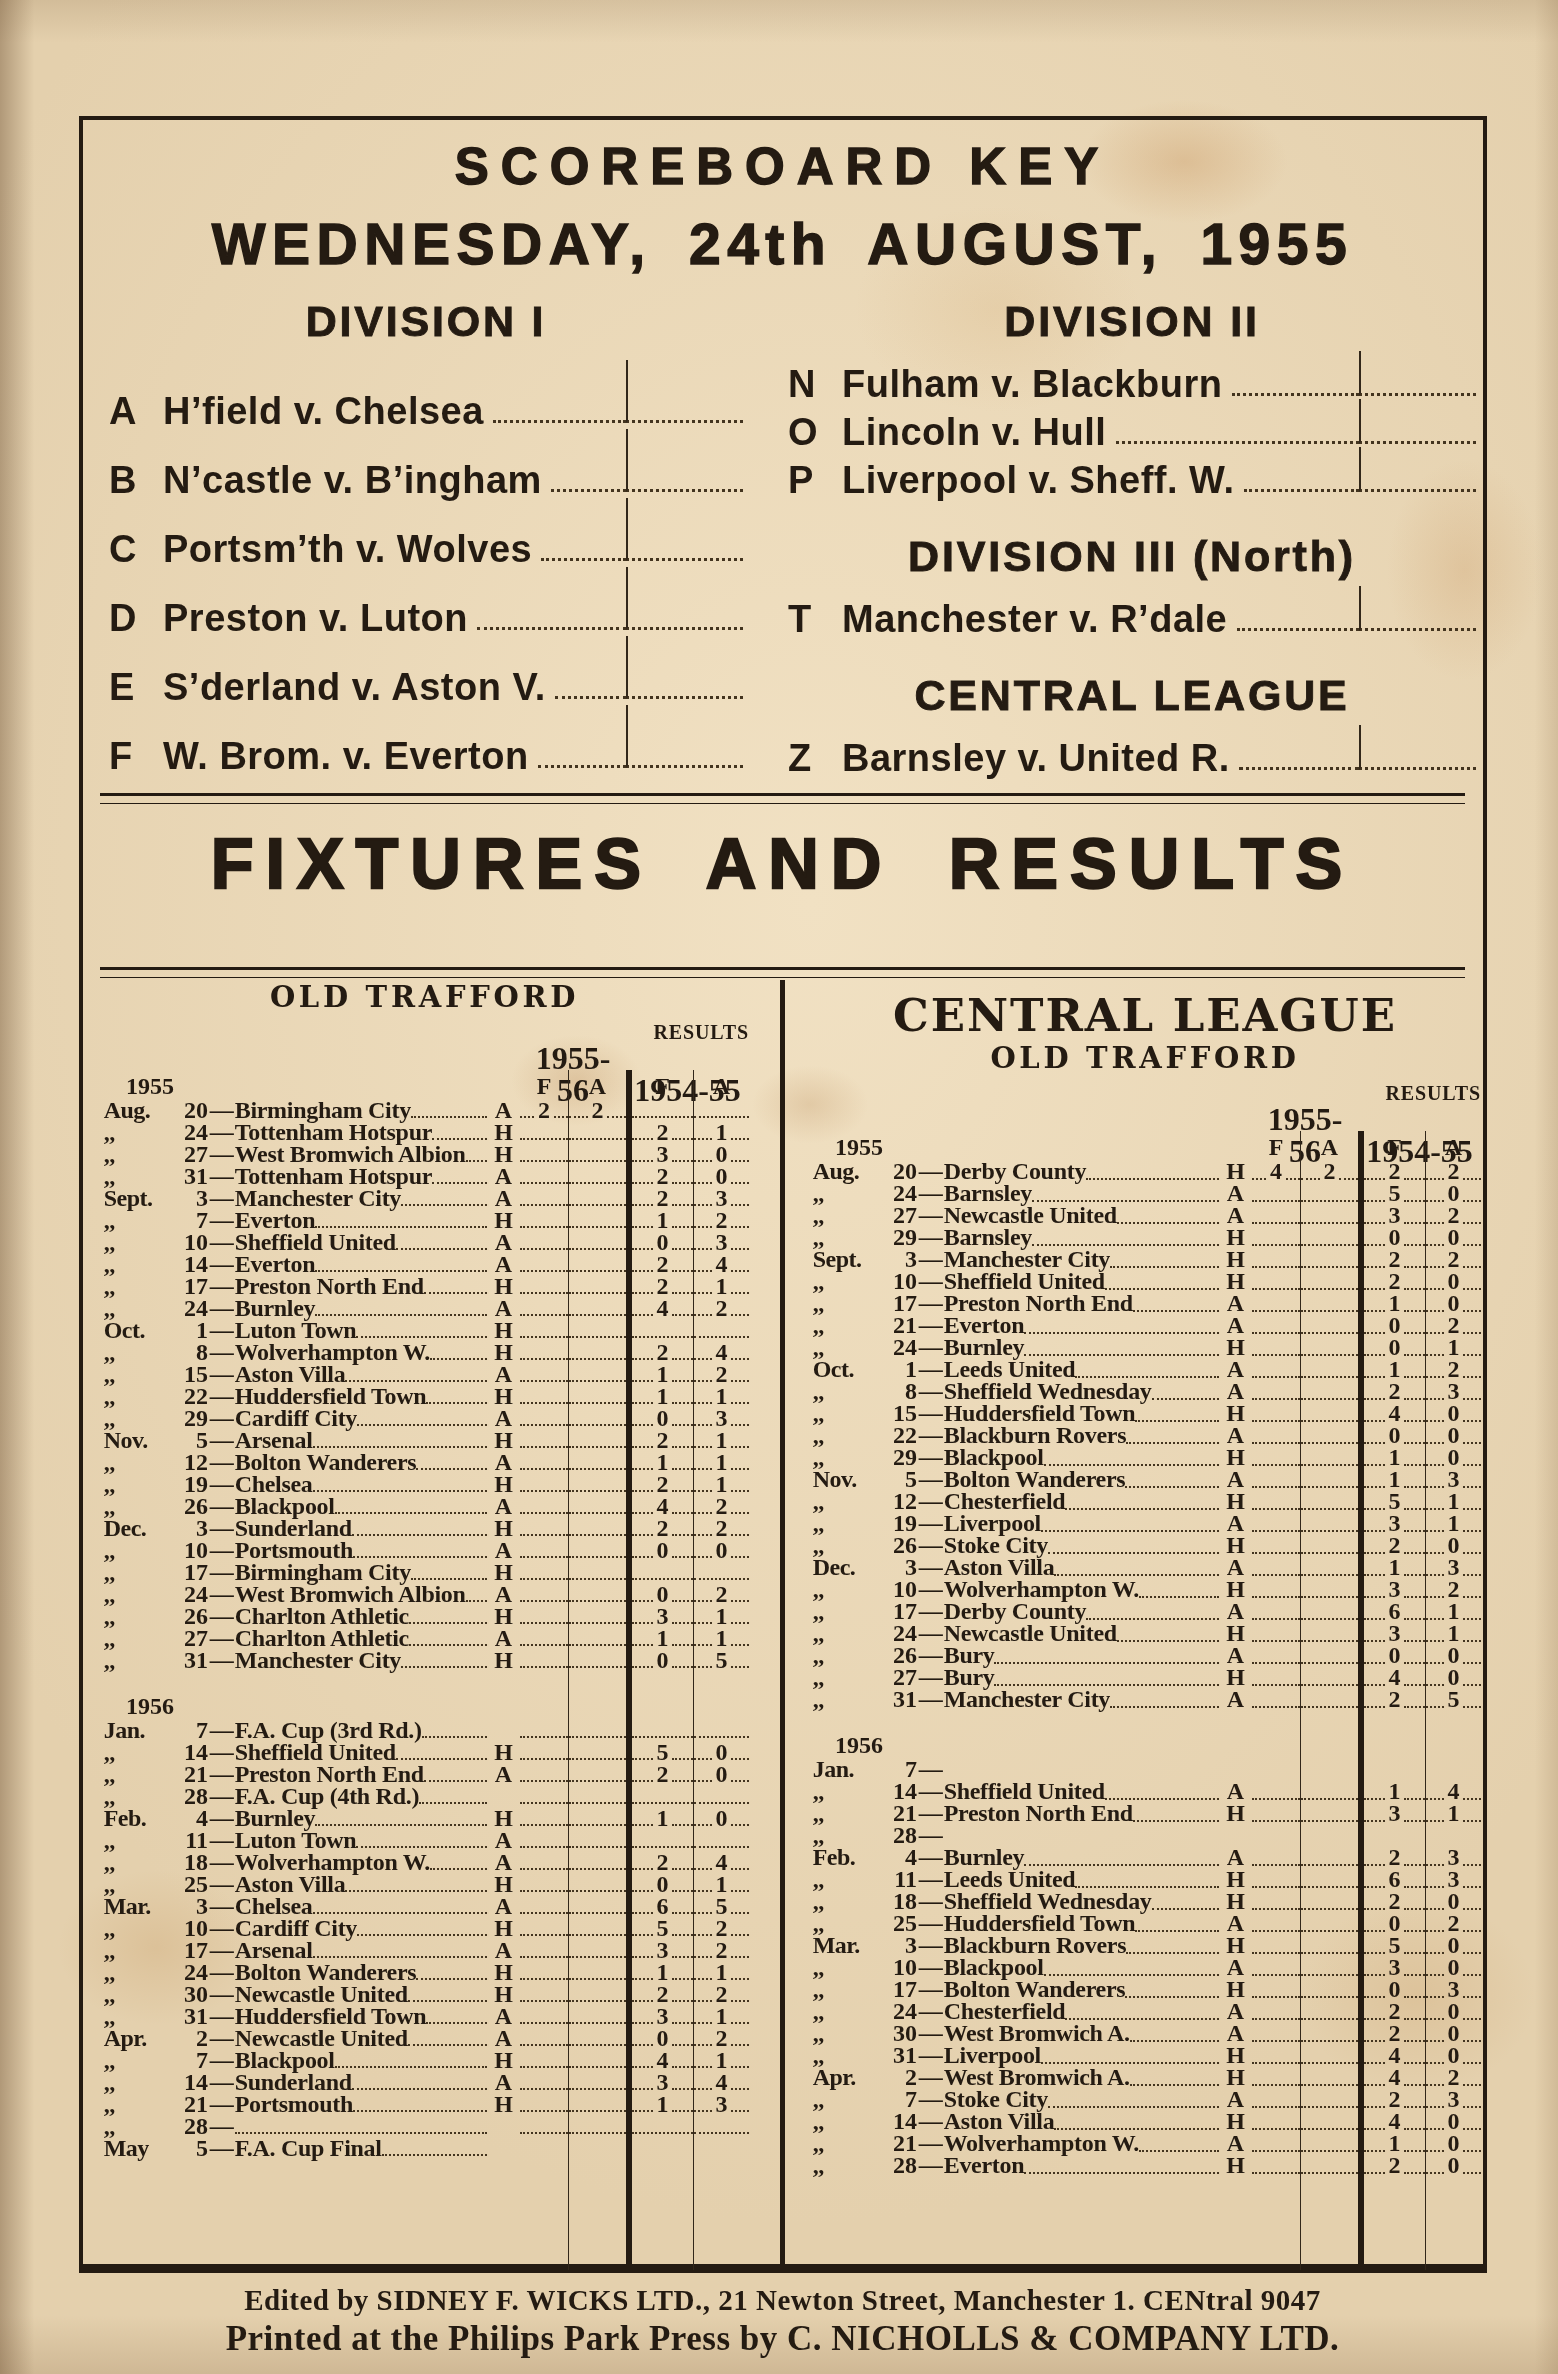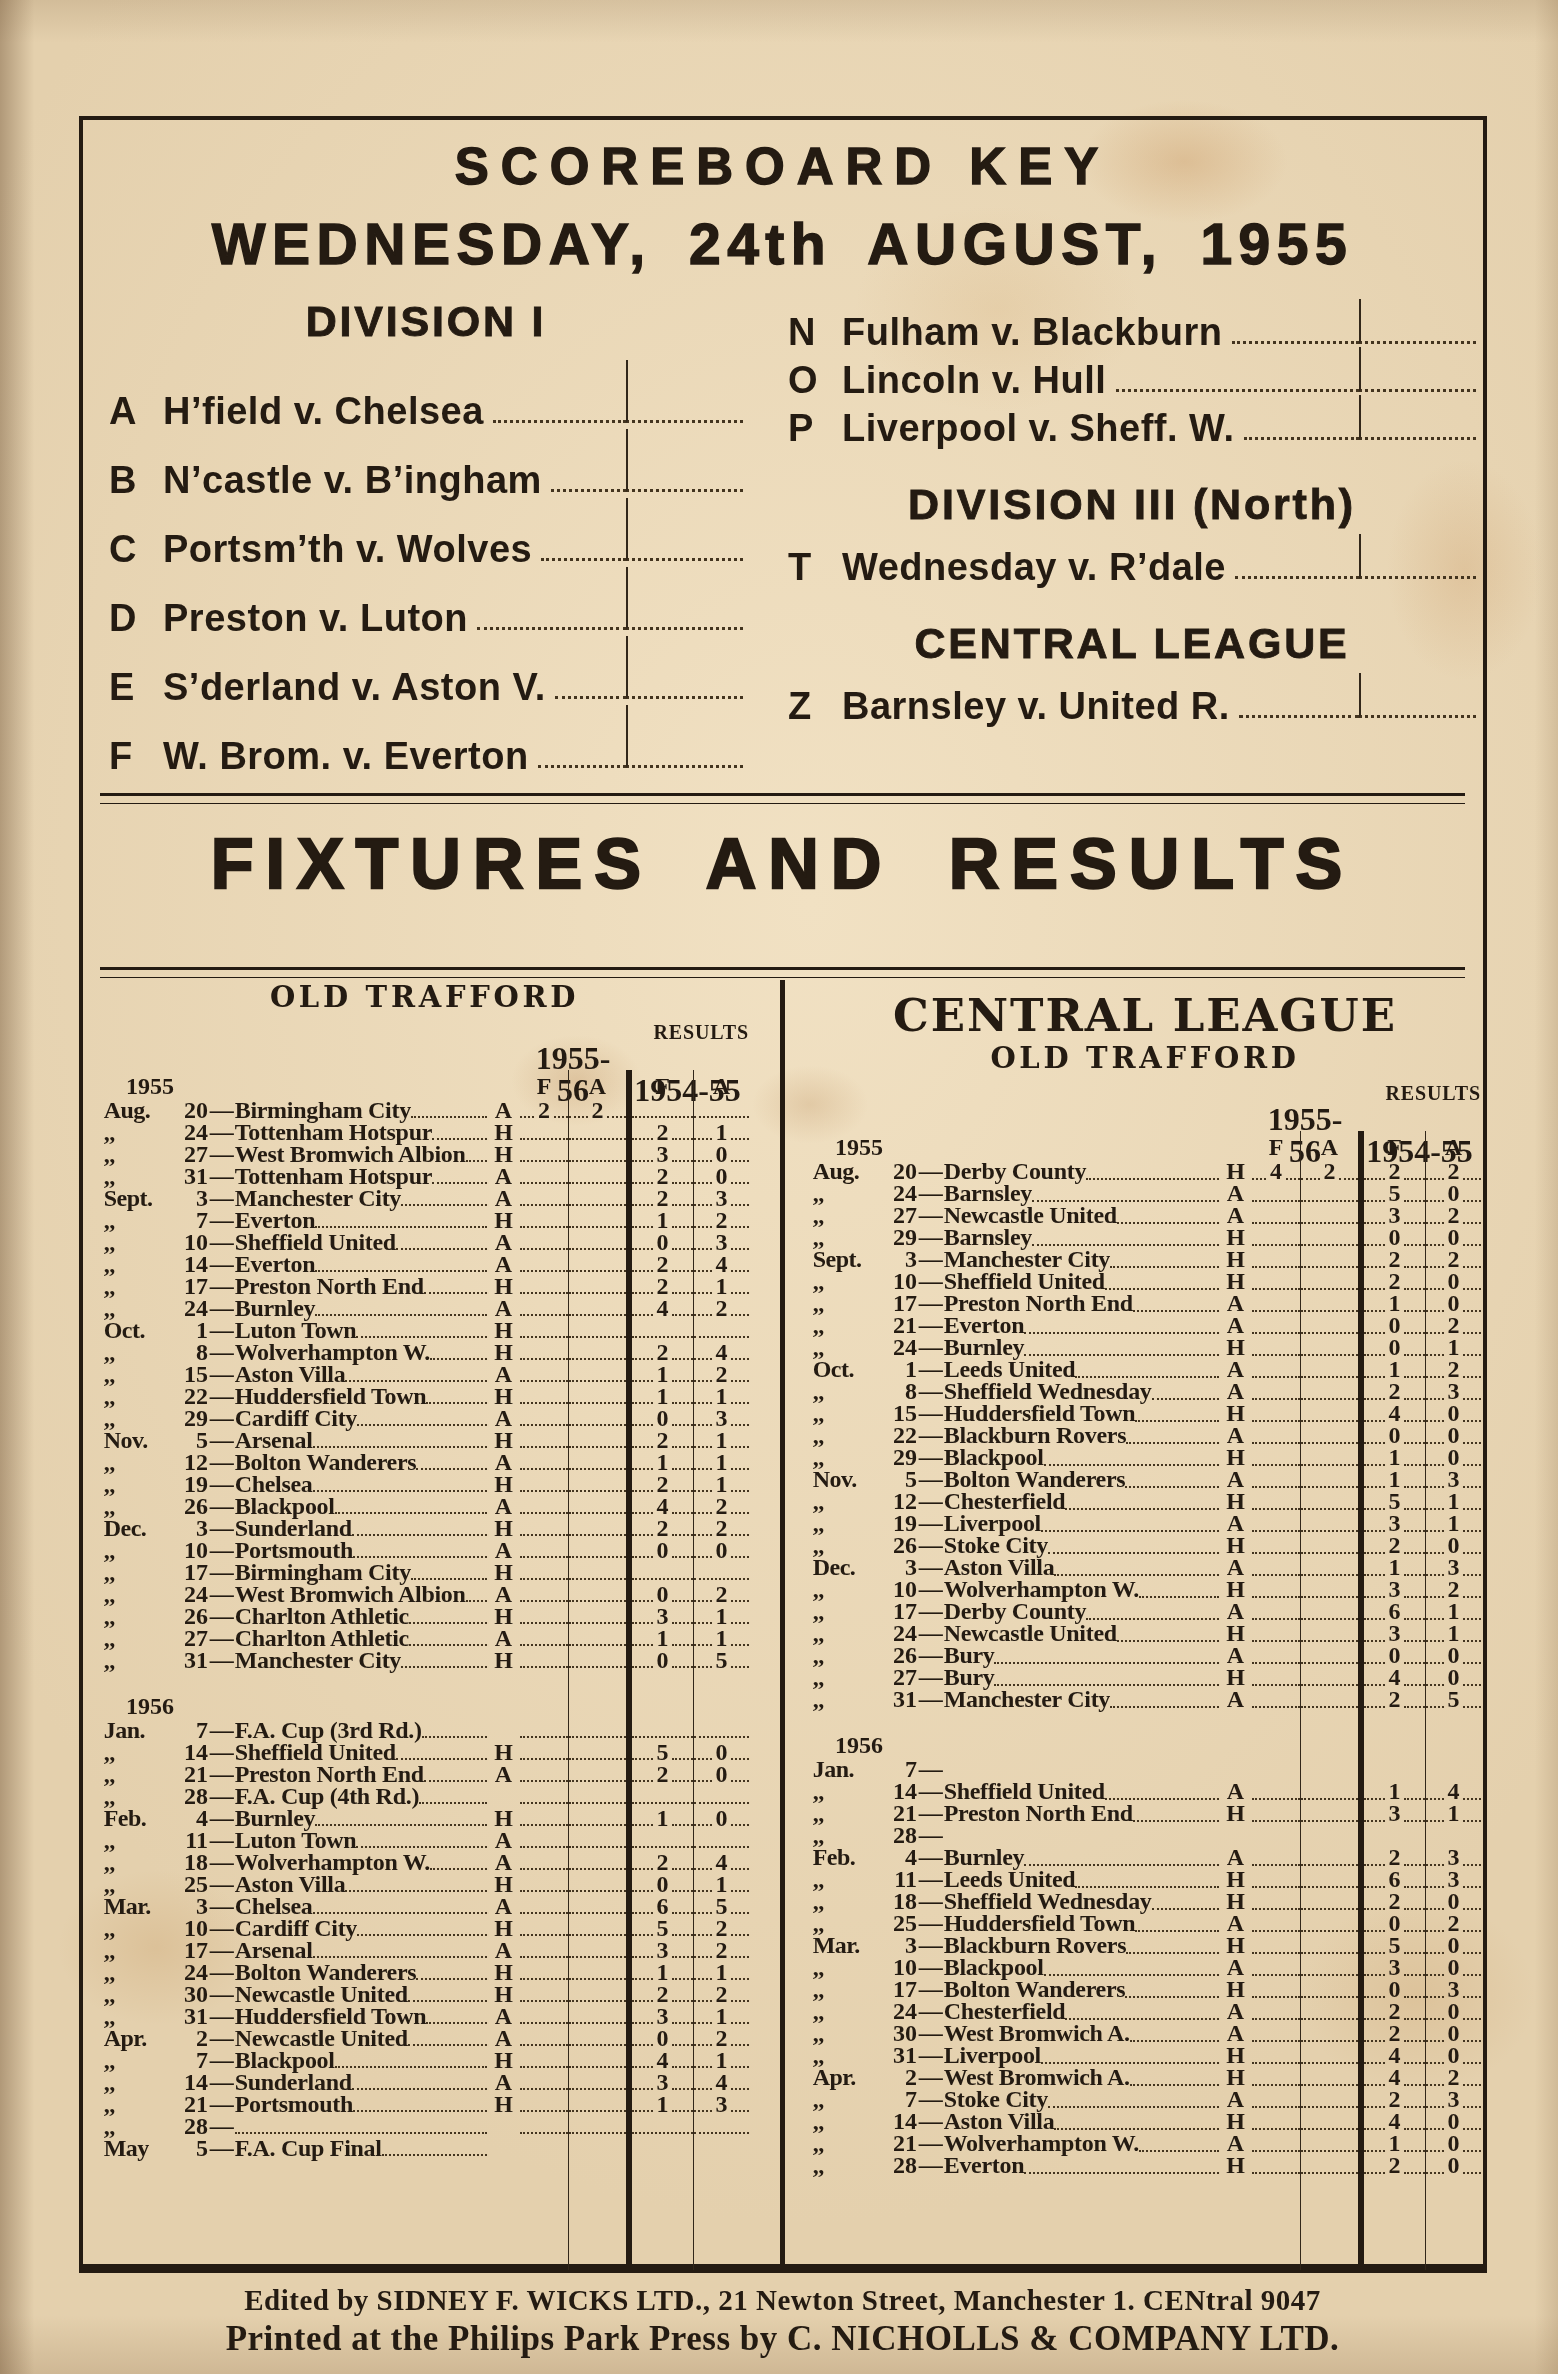--- a/index.html
+++ b/index.html
@@ -142,20 +142,21 @@
       </div>
       <div class="krow" data-name="key-entry-row">
         <span class="kletter" data-name="key-code-letter">F</span>
         <span class="ktext" data-name="key-fixture-label">W. Brom. v. Everton</span>
         <span class="klead" data-name="score-entry-dots-home"></span>
         <span class="ktail" data-name="score-entry-dots-away"></span>
       </div>
     </div>
   </div>
 <div class="kcol kcol-right" id="key-right" data-name="scoreboard-key-right-column">
+    <div class="khead" data-name="division-heading">DIVISION II</div>
     <div class="krows" data-name="key-entry-list">
       <div class="krow" data-name="key-entry-row">
         <span class="kletter" data-name="key-code-letter">N</span>
         <span class="ktext" data-name="key-fixture-label">Fulham v. Blackburn</span>
         <span class="klead" data-name="score-entry-dots-home"></span>
         <span class="ktail" data-name="score-entry-dots-away"></span>
       </div>
       <div class="krow" data-name="key-entry-row">
         <span class="kletter" data-name="key-code-letter">O</span>
         <span class="ktext" data-name="key-fixture-label">Lincoln v. Hull</span>
@@ -166,21 +167,21 @@
         <span class="kletter" data-name="key-code-letter">P</span>
         <span class="ktext" data-name="key-fixture-label">Liverpool v. Sheff. W.</span>
         <span class="klead" data-name="score-entry-dots-home"></span>
         <span class="ktail" data-name="score-entry-dots-away"></span>
       </div>
     </div>
     <div class="khead kgap3" data-name="division-heading">DIVISION III (North)</div>
     <div class="krows" data-name="key-entry-list">
       <div class="krow" data-name="key-entry-row">
         <span class="kletter" data-name="key-code-letter">T</span>
-        <span class="ktext" data-name="key-fixture-label">Wednesday v. R’dale</span>
+        <span class="ktext" data-name="key-fixture-label">Manchester v. R’dale</span>
         <span class="klead" data-name="score-entry-dots-home"></span>
         <span class="ktail" data-name="score-entry-dots-away"></span>
       </div>
     </div>
     <div class="khead kgap3" data-name="division-heading">CENTRAL LEAGUE</div>
     <div class="krows" data-name="key-entry-list">
       <div class="krow" data-name="key-entry-row">
         <span class="kletter" data-name="key-code-letter">Z</span>
         <span class="ktext" data-name="key-fixture-label">Barnsley v. United R.</span>
         <span class="klead" data-name="score-entry-dots-home"></span>

